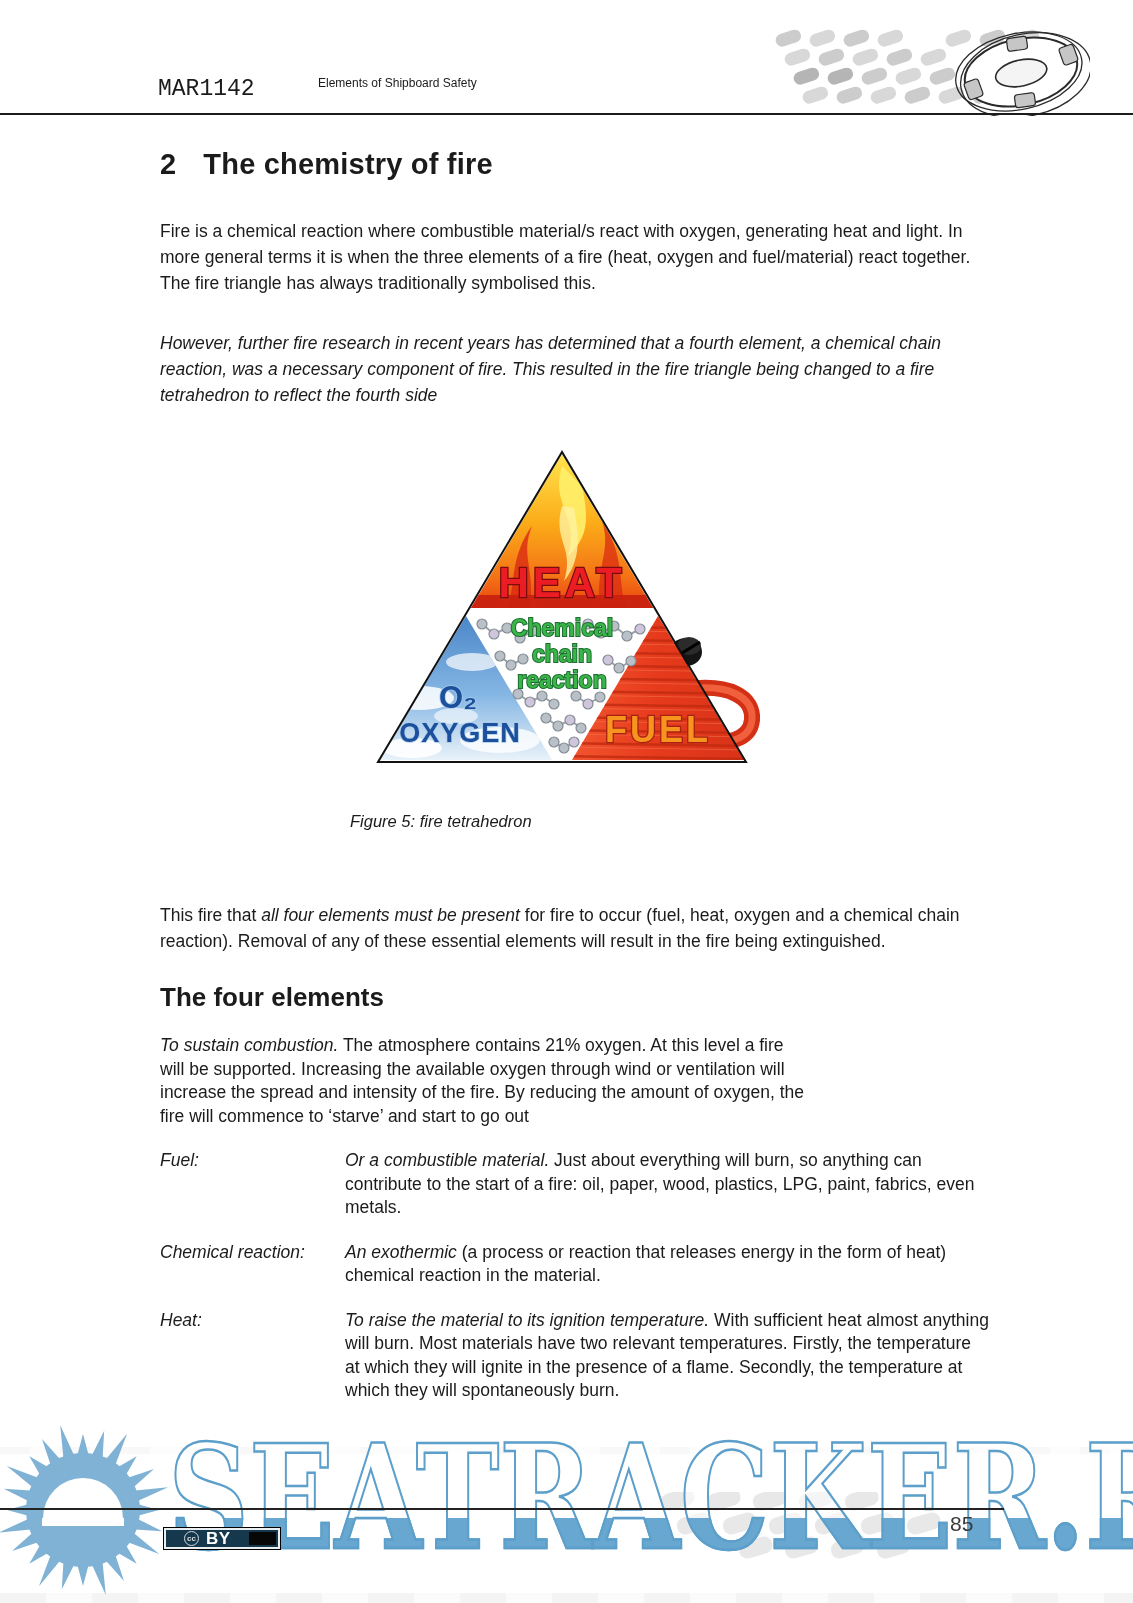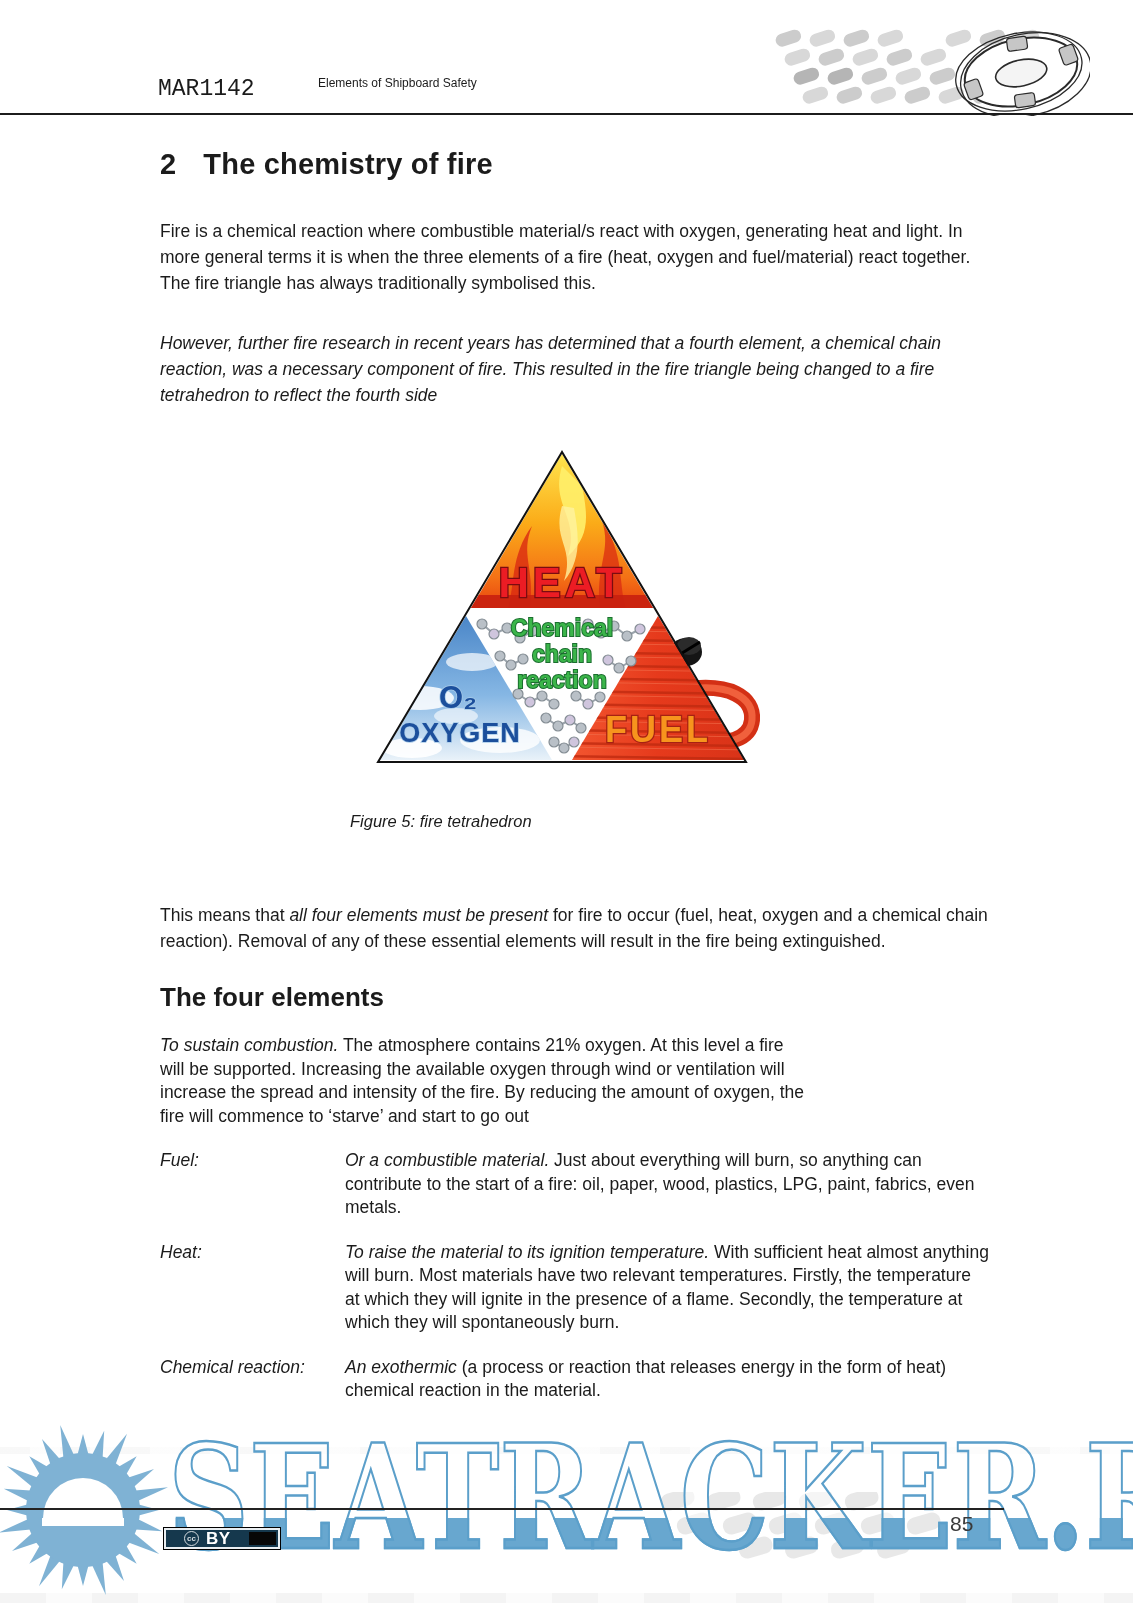--- a/index.html
+++ b/index.html
@@ -294,39 +294,39 @@
       <text x="212" y="190">Chemical</text>
       <text x="212" y="216">chain</text>
       <text x="212" y="242">reaction</text>
     </g>
 
     <polygon points="212,6 28,316 396,316" fill="none" stroke="#111" stroke-width="2"></polygon>
   </svg>
 
   <div class="fig-caption">Figure 5: fire tetrahedron</div>
 
-  <p class="para p3"><span>This means that </span><span class="it">all four elements must be present</span><span> for fire to occur (fuel, heat, oxygen and a chemical chain reaction). Removal of any of these essential elements will result in the fire being extinguished.</span></p>
+  <p class="para p3"><span>This fire that </span><span class="it">all four elements must be present</span><span> for fire to occur (fuel, heat, oxygen and a chemical chain reaction). Removal of any of these essential elements will result in the fire being extinguished.</span></p>
 
   <div class="h2">The four elements</div>
 
   <div class="def-list">
     <div class="def-row">
       <div class="def-desc"><span class="it">To sustain combustion.</span><span> The atmosphere contains 21% oxygen. At this level a fire will be supported. Increasing the available oxygen through wind or ventilation will increase the spread and intensity of the fire. By reducing the amount of oxygen, the fire will commence to ‘starve’ and start to go out</span></div>
     </div>
     <div class="def-row">
       <div class="def-term">Fuel:</div>
       <div class="def-desc"><span class="it">Or a combustible material.</span><span> Just about everything will burn, so anything can contribute to the start of a fire: oil, paper, wood, plastics, LPG, paint, fabrics, even metals.</span></div>
     </div>
     <div class="def-row">
+      <div class="def-term">Chemical reaction:</div>
+      <div class="def-desc"><span class="it">An exothermic</span><span> (a process or reaction that releases energy in the form of heat) chemical reaction in the material.</span></div>
+    </div>
+    <div class="def-row">
       <div class="def-term">Heat:</div>
       <div class="def-desc"><span class="it">To raise the material to its ignition temperature.</span><span> With sufficient heat almost anything will burn. Most materials have two relevant temperatures. Firstly, the temperature at which they will ignite in the presence of a flame. Secondly, the temperature at which they will spontaneously burn.</span></div>
-    </div>
-    <div class="def-row">
-      <div class="def-term">Chemical reaction:</div>
-      <div class="def-desc"><span class="it">An exothermic</span><span> (a process or reaction that releases energy in the form of heat) chemical reaction in the material.</span></div>
     </div>
   </div>
 
   <div class="scan-band2"></div>
   <svg class="footer-chain" viewBox="0 0 300 82">
     <g id="chain-footer">
         <g transform="translate(4,4) rotate(-16)">
           <rect x="0" y="0" width="34" height="17" rx="8" fill="#d9d9d9"></rect>
         </g>
         <g transform="translate(50,4) rotate(-16)">

